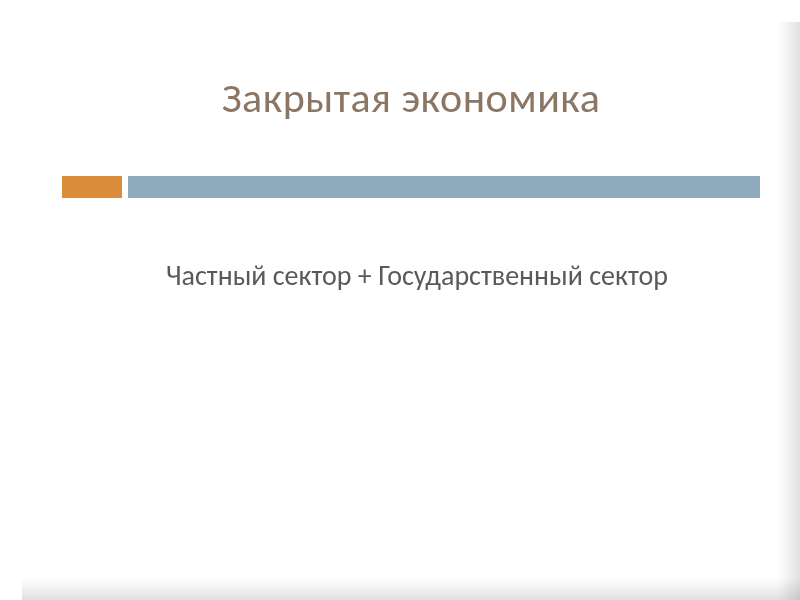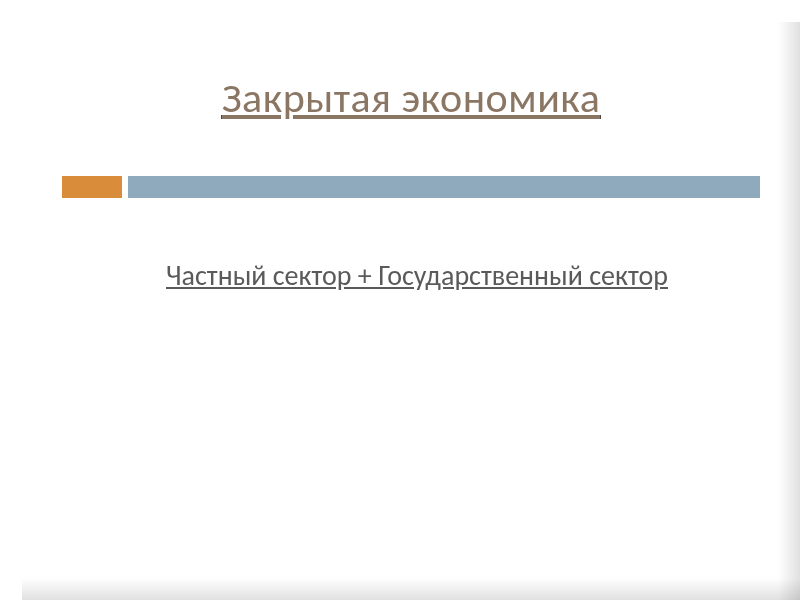--- a/index.html
+++ b/index.html
@@ -1,19 +1,18 @@
 <!DOCTYPE html>
 <html><head>
   <meta charset="utf-8">
   <style>
     * {
       margin: 0;
       padding: 11px;
       box-sizing: border-box;
-      text-decoration: underline;
     }
     
     body {
       width: 800px;
       height: 600px;
       background: #ffffff;
       font-family: Calibri, Arial, sans-serif;
       position: relative;
       overflow: hidden;
     }

